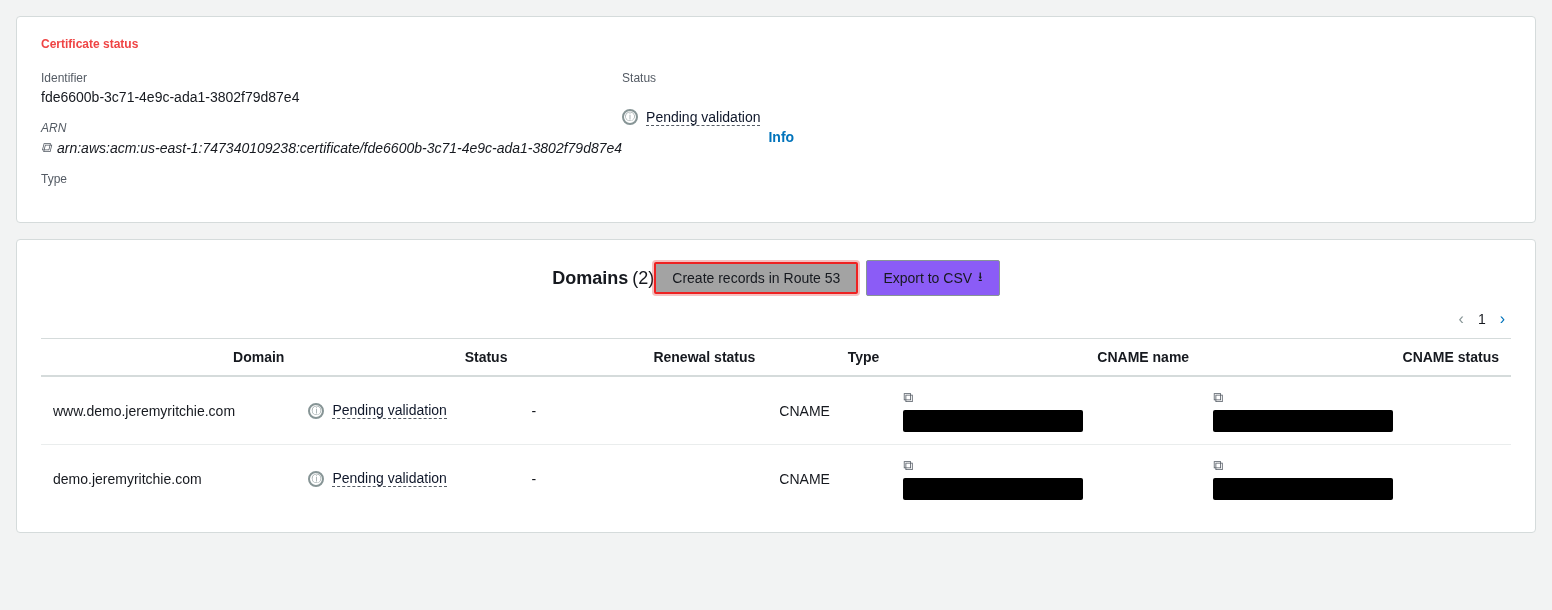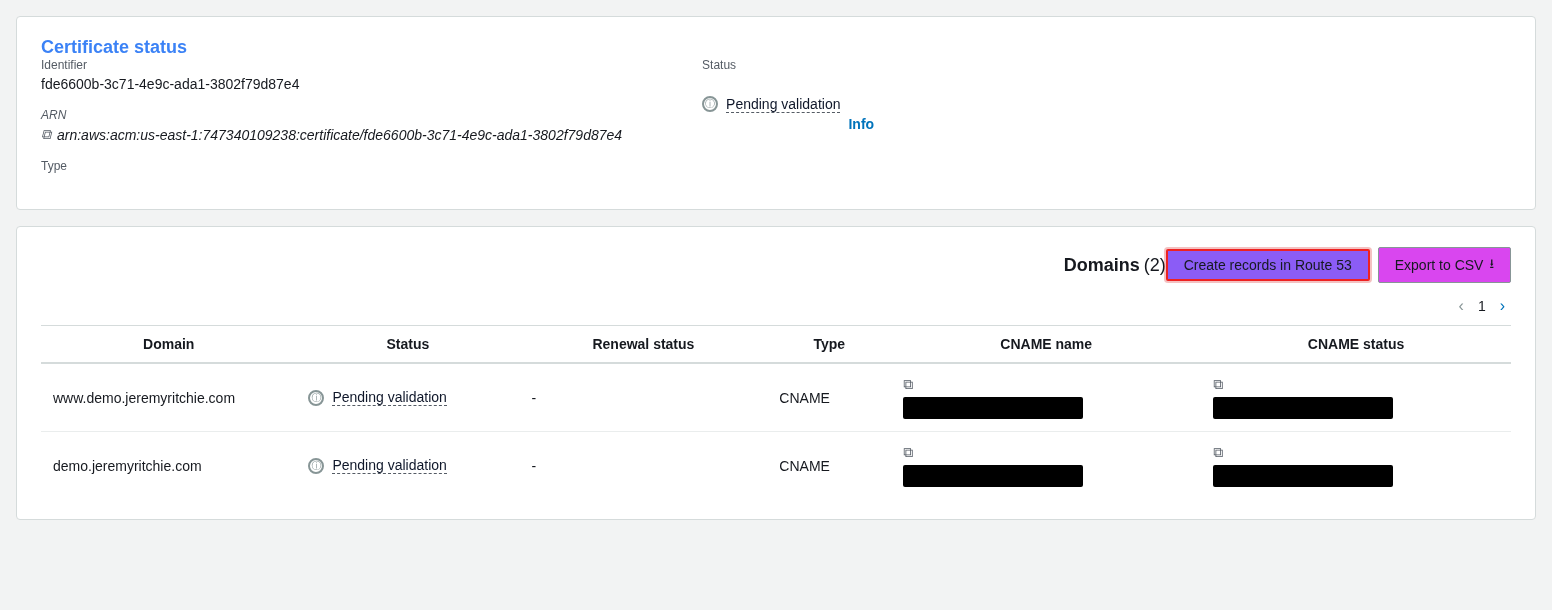--- a/index.html
+++ b/index.html
@@ -11,23 +11,24 @@
       padding: 16px;
     }
     .card {
       background: #fff;
       border: 1px solid #d5dbdb;
       border-radius: 4px;
       margin-bottom: 16px;
       padding: 20px 24px;
     }
     .card-title {
-      font-size: 18px;
+      font-size: 12px;
       font-weight: 700;
-      color: #3b82f6;
+      margin-bottom: 20px;
+      color: #ef4444;
     }
     .field-label {
       font-size: 12px;
       color: #545b64;
       margin-bottom: 4px;
     }
     .field-value {
       font-size: 14px;
       color: #16191f;
       word-break: break-all;
@@ -72,21 +73,21 @@
       color: #0073bb;
       text-decoration: none;
       font-size: 14px;
       font-weight: 600;
       margin-top: 40px;
     }
     
     .domains-header {
       display: flex;
       align-items: center;
-      justify-content: flex-end;
+      justify-content: center;
       margin-bottom: 12px;
     }
     .domains-title {
       font-size: 18px;
       font-weight: 700;
       color: #16191f;
     }
     .domains-actions {
       display: flex;
       align-items: center;
@@ -97,28 +98,28 @@
       align-items: center;
       gap: 6px;
       padding: 6px 16px;
       border-radius: 2px;
       font-size: 14px;
       cursor: pointer;
       font-family: inherit;
       white-space: nowrap;
     }
     .btn-primary-outline {
-      background: #8b5cf6;
+      background: #a3a3a3;
       border: 2px solid #e22;
       color: #16191f;
       font-weight: 400;
       box-shadow: 0 0 0 2px rgba(220, 50, 50, 0.3);
     }
     .btn-secondary {
-      background: #d946ef;
+      background: #8b5cf6;
       border: 1px solid #879596;
       color: #16191f;
     }
     .pagination-row {
       display: flex;
       align-items: center;
       justify-content: flex-end;
       gap: 8px;
       margin-bottom: 8px;
       font-size: 14px;
@@ -133,21 +134,21 @@
       padding: 2px 6px;
     }
     .pagination-btn.active {
       color: #0073bb;
     }
     .table {
       width: 100%;
       border-collapse: collapse;
     }
     .table th {
-      text-align: center;
+      text-align: right;
       font-size: 14px;
       font-weight: 700;
       color: #16191f;
       padding: 10px 12px;
       border-top: 1px solid #d5dbdb;
       border-bottom: 2px solid #d5dbdb;
       background: #fff;
     }
     .table td {
       padding: 12px 12px;
@@ -185,21 +186,20 @@
     .field-block {
       margin-bottom: 16px;
     }
     .arn-field {
       margin-top: 16px;
       margin-bottom: 16px;
       font-style: italic;
     }
     .fields-row {
       display: flex;
-      gap: 80px;
     }
   </style>
 </head>
 <body>
 
 <div class="card">
   <div class="card-title">Certificate status</div>
 
   <div class="fields-row">
 

